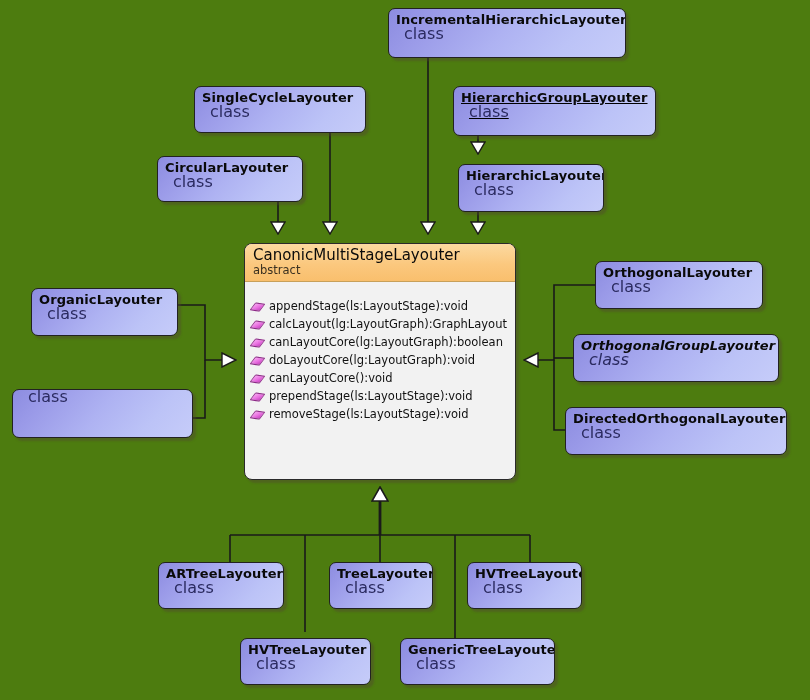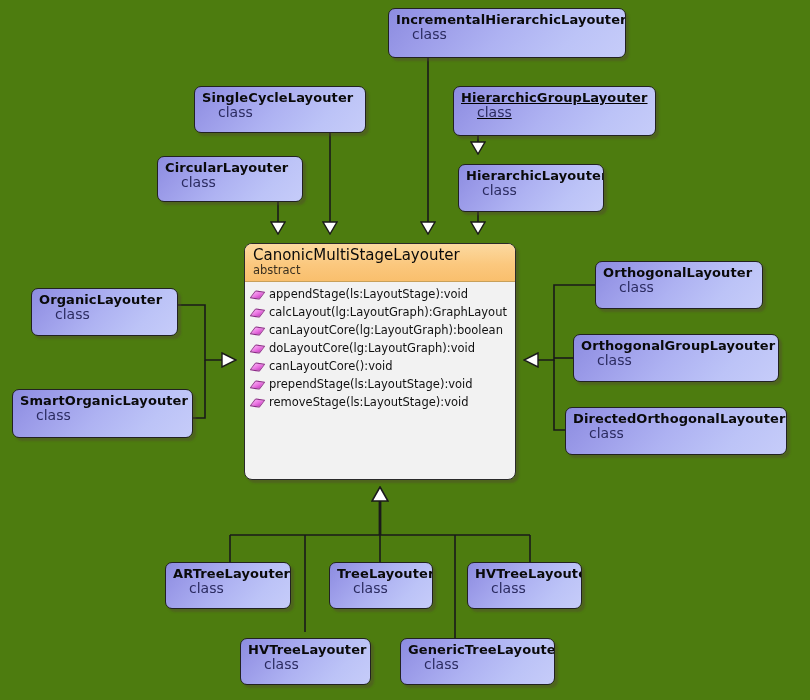--- a/index.html
+++ b/index.html
@@ -42,23 +42,23 @@
   .node.cls .ntitle {
     font-size: 13px;
     font-weight: bold;
     color: #0a0a0a;
     padding: 3px 7px 0 7px;
     line-height: 15px;
     white-space: nowrap;
     letter-spacing: 0.1px;
   }
   .node.cls .nstereo {
-    font-size: 14px;
+    font-size: 16px;
     color: #2b2b60;
-    padding: 0 7px 4px 23px;
+    padding: 0 7px 4px 15px;
     line-height: 14px;
     white-space: nowrap;
   }
 
   
   .node.abstract {
     background: #f2f2f2;
     border: 1px solid #2a2a2a;
     border-radius: 8px;
   }
@@ -74,21 +74,21 @@
     line-height: 16px;
     white-space: nowrap;
   }
   .node.abstract .hdr .nstereo {
     font-size: 11.5px;
     color: #3a3020;
     line-height: 14px;
     white-space: nowrap;
   }
   .members {
-    padding: 3px 0 4px 0;
+    padding: 15px 0 4px 0;
   }
   .member {
     display: flex;
     align-items: center;
     padding: 0 6px;
     height: 18px;
     white-space: nowrap;
   }
   .member .mlabel {
     font-size: 11.5px;
@@ -190,40 +190,39 @@
     <div class="ntitle">HierarchicLayouter</div>
     <div class="nstereo">class</div>
   </div>
 
   <div class="node cls" style="left:31px; top:288px; width:147px; height:48px;">
     <div class="ntitle">OrganicLayouter</div>
     <div class="nstereo">class</div>
   </div>
 
   <div class="node cls" style="left:12px; top:389px; width:181px; height:49px;">
-    <div class="ntitle">SmartOrganicLayouter</div>
     <div class="nstereo">class</div>
   </div>
 
   <div class="node cls" style="left:595px; top:261px; width:168px; height:48px;">
     <div class="ntitle">OrthogonalLayouter</div>
     <div class="nstereo">class</div>
   </div>
 
-  <div class="node cls" style="left:573px; top:334px; width:206px; height:48px;">
+  <div class="node cls" style="left:573px; top:334px; width:206px; height:48px;font-style:italic;">
     <div class="ntitle">OrthogonalGroupLayouter</div>
     <div class="nstereo">class</div>
   </div>
 
   <div class="node cls" style="left:565px; top:407px; width:222px; height:48px;">
     <div class="ntitle">DirectedOrthogonalLayouter</div>
     <div class="nstereo">class</div>
   </div>
 
-  <div class="node cls" style="left:165px; top:562px; width:126px; height:47px;">
+  <div class="node cls" style="left:158px; top:562px; width:126px; height:47px;">
     <div class="ntitle">ARTreeLayouter</div>
     <div class="nstereo">class</div>
   </div>
 
   <div class="node cls" style="left:329px; top:562px; width:104px; height:47px;">
     <div class="ntitle">TreeLayouter</div>
     <div class="nstereo">class</div>
   </div>
 
   <div class="node cls" style="left:467px; top:562px; width:115px; height:47px;">

